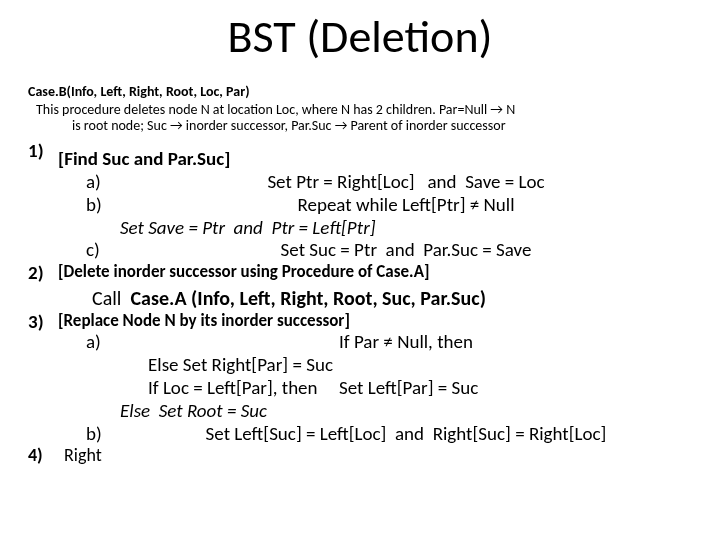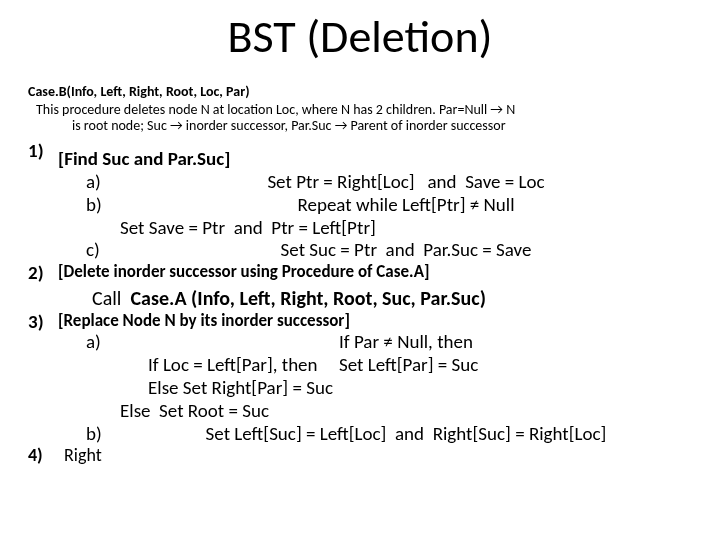--- a/index.html
+++ b/index.html
@@ -44,21 +44,21 @@
   .step-body { flex: 1; }
   .step-head { font-weight: 700; margin-top: 8px; }
   .sub {
     display: flex;
     font-size: 19px;
     line-height: 1.2;
     margin-left: 28px;
   }
   .sub-letter { width: 34px; flex-shrink: 0; }
   .sub-body { flex: 1; text-align: center; }
-  .deep { margin-left: 62px; font-size: 19px; line-height: 1.2; }
+  .deep { margin-left: 62px; font-size: 19px; line-height: 1.2; font-style: italic; }
   .deeper { margin-left: 90px; font-size: 19px; line-height: 1.2; }
   .call-line {
     font-size: 20px;
     font-weight: 700;
     margin-left: 64px;
     margin-top: 1px;
     margin-bottom: 1px;
   }
   .call-prefix { font-weight: 400; }
   .step2-head, .step3-head { font-weight: 700; font-size: 17px; }
@@ -107,22 +107,22 @@
 </div>
 
 <div class="step small-step">
   <div class="step-num">3)</div>
   <div class="step-body">
     <div class="step3-head">[Replace Node N by its inorder successor]</div>
     <div class="sub" style="font-size:19px;">
       <div class="sub-letter">a)</div>
       <div class="sub-body">If  Par ≠ Null, then</div>
     </div>
+    <div class="deeper">Else  Set Right[Par]  = Suc</div>
     <div class="deeper">If  Loc = Left[Par], then&nbsp;&nbsp;&nbsp;&nbsp;&nbsp;Set Left[Par] = Suc</div>
-    <div class="deeper">Else  Set Right[Par]  = Suc</div>
     <div class="deep">Else&nbsp;&nbsp;Set Root = Suc</div>
     <div class="sub" style="font-size:19px;">
       <div class="sub-letter">b)</div>
       <div class="sub-body">Set  Left[Suc] = Left[Loc]&nbsp;&nbsp;and&nbsp;&nbsp;Right[Suc] = Right[Loc]</div>
     </div>
   </div>
 </div>
 
 <div class="step" style="font-size:18px;">
   <div class="step-num">4)</div>

